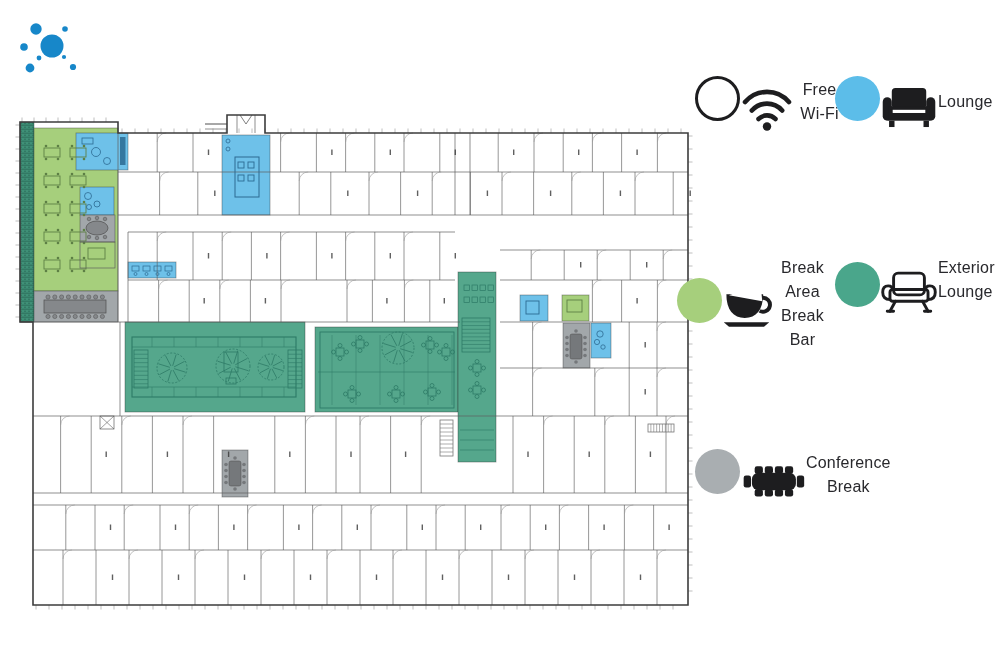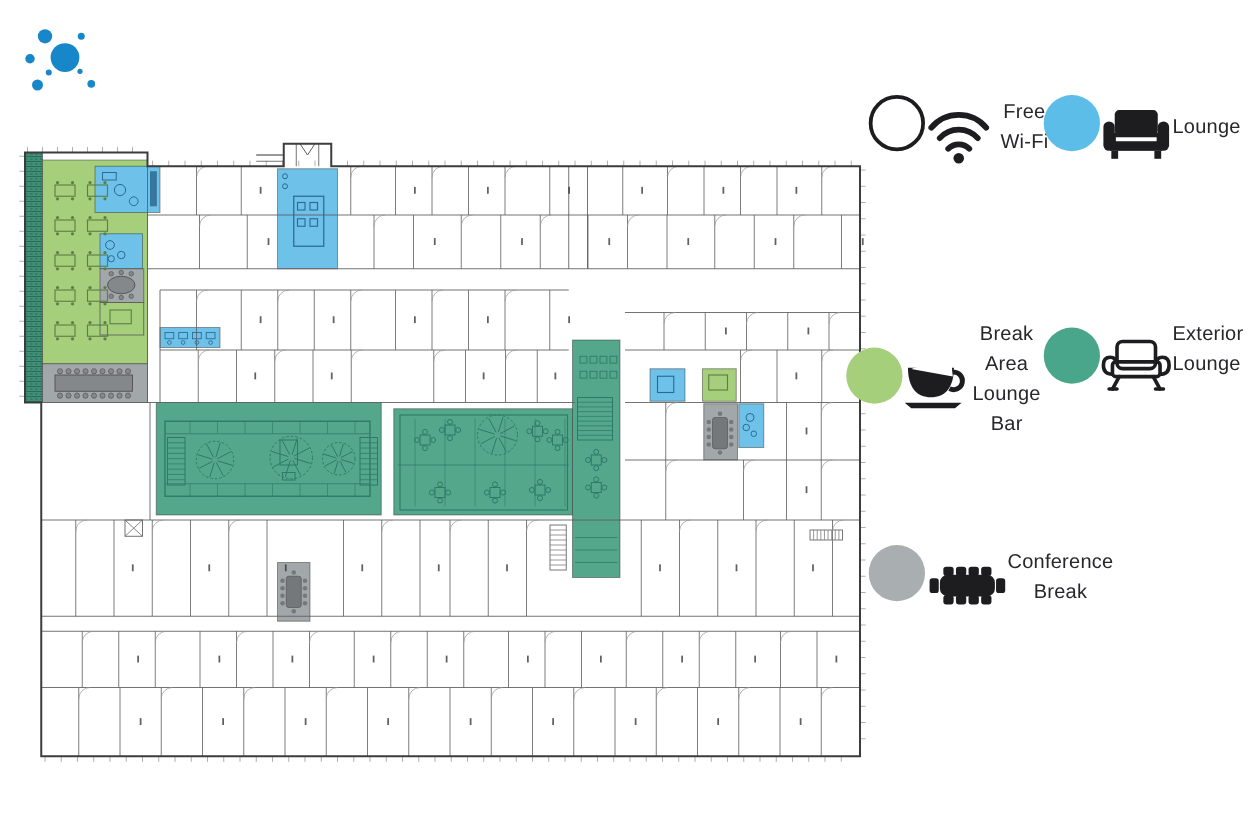--- a/index.html
+++ b/index.html
@@ -818,21 +818,21 @@
   <span class="legend-icon">
     <svg width="56" height="46" viewBox="0 0 64 48">
       <path d="M5,6 L47,6 C47,24 39,33 26,33 C13,33 5,24 5,6 Z" fill="#1d1d1f"></path>
       <path d="M45,4 C30,2 16,4 8,7 L46,14 Z" fill="#ffffff"></path>
       <path d="M46,10 a8,8 0 1 1 -3,15" fill="none" stroke="#1d1d1f" stroke-width="4.5"></path>
       <path d="M2,38 L54,38 L48,43 L8,43 Z" fill="#1d1d1f"></path>
     </svg>
   </span>
   <div class="legend-label">
     <span>Break Area</span>
-    <span>Lounge Bar</span>
+    <span>Break Bar</span>
   </div>
 </div>
 
 <div class="legend-item left-text" style="left:835px;top:249px">
   <span class="legend-circle" style="background: rgb(74, 166, 139);"></span>
   <span class="legend-icon">
     <svg width="58" height="48" viewBox="0 0 64 52">
       <rect x="15" y="3" width="34" height="24" rx="5" fill="none" stroke="#1d1d1f" stroke-width="3.2"></rect>
       <rect x="11" y="21" width="42" height="13" rx="3" fill="none" stroke="#1d1d1f" stroke-width="3.2"></rect>
       <path d="M11,32 q-8,0 -8,-8 q0,-7 6,-7 q5,0 5,5" fill="none" stroke="#1d1d1f" stroke-width="3.2"></path>
@@ -840,21 +840,21 @@
       <path d="M17,34 L11,45 M47,34 L53,45" stroke="#1d1d1f" stroke-width="3.2" stroke-linecap="round"></path>
       <path d="M8,45 h7 M49,45 h7" stroke="#1d1d1f" stroke-width="3.2" stroke-linecap="round"></path>
     </svg>
   </span>
   <div class="legend-label">
     <span>Exterior</span>
     <span>Lounge</span>
   </div>
 </div>
 
-<div class="legend-item" style="left:695px;top:423px">
+<div class="legend-item" style="left:695px;top:436px">
   <span class="legend-circle" style="background: rgb(169, 174, 177);"></span>
   <span class="legend-icon">
     <svg width="66" height="44" viewBox="0 0 72 48">
       <rect x="16" y="8" width="9" height="8" rx="2.5" fill="#1d1d1f"></rect>
       <rect x="27" y="8" width="9" height="8" rx="2.5" fill="#1d1d1f"></rect>
       <rect x="38" y="8" width="9" height="8" rx="2.5" fill="#1d1d1f"></rect>
       <rect x="49" y="8" width="9" height="8" rx="2.5" fill="#1d1d1f"></rect>
       <rect x="16" y="33" width="9" height="8" rx="2.5" fill="#1d1d1f"></rect>
       <rect x="27" y="33" width="9" height="8" rx="2.5" fill="#1d1d1f"></rect>
       <rect x="38" y="33" width="9" height="8" rx="2.5" fill="#1d1d1f"></rect>

